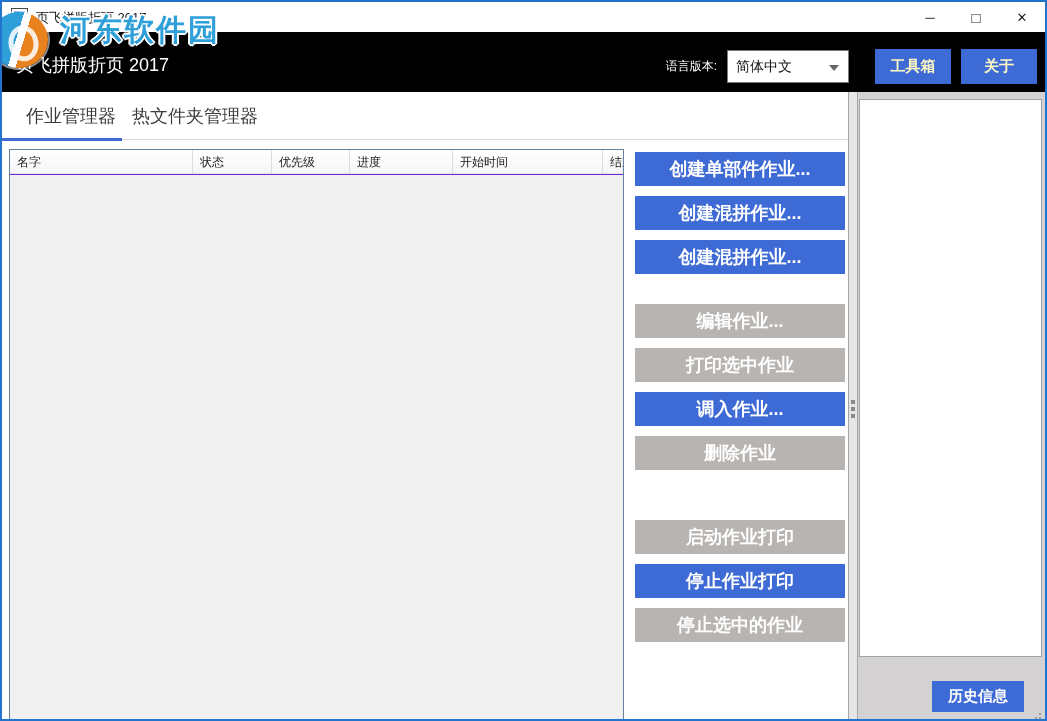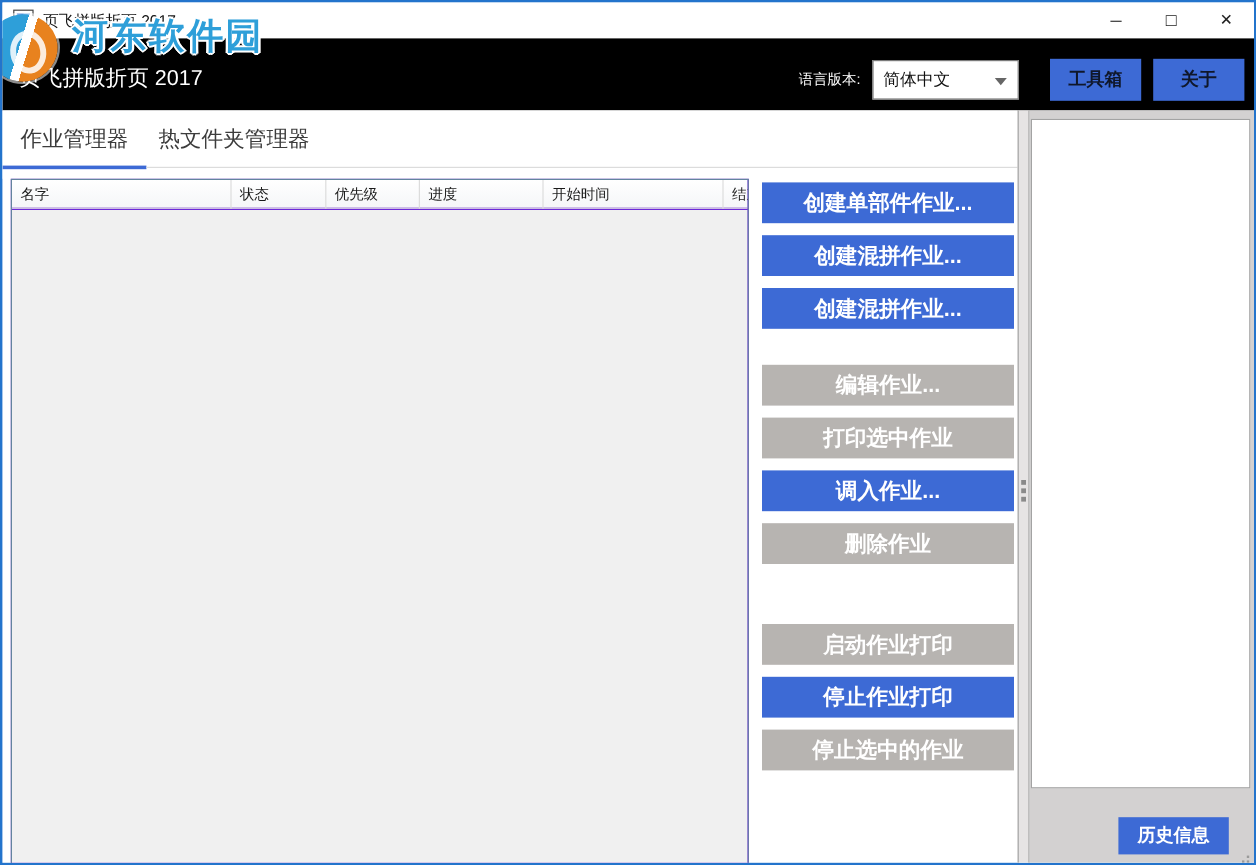--- a/index.html
+++ b/index.html
@@ -25,27 +25,27 @@
   .header { position:absolute; left:0; top:30px; width:1043px; height:60px; background:#000; }
   .header-title { position:absolute; left:14px; top:21px; font-size:18px; color:#fff; }
   .header-right { position:absolute; right:8px; top:17px; display:flex; align-items:center; }
   .lang-label { color:#fff; font-size:12px; margin-right:10px; }
   .lang-select { position:relative; width:122px; height:33px; background:#fff;
     border:1px solid #7a7a7a; display:flex; align-items:center; padding-left:8px;
     font-size:14px; color:#111; margin-right:16px; }
   .lang-arrow { position:absolute; right:9px; top:14px; width:0; height:0;
     border-left:5px solid transparent; border-right:5px solid transparent;
     border-top:6px solid #666; }
-  .hdr-btn { width:76px; height:35px; background:#3D6AD5; color:#0f172a; font-size:15px;
+  .hdr-btn { width:76px; height:35px; background:#3D6AD5; color:#fef9c3; font-size:15px;
     font-weight:bold; display:flex; align-items:center; justify-content:center; margin-left:10px; }
 
   
   .tabbar { position:absolute; left:0; top:90px; width:846px; height:57px; background:#fff; }
   .tab { position:absolute; top:12px; font-size:18px; color:#3c3c3c; }
-  .tab-jobs { left:15px;font-family:Liberation Serif, serif; } .tab-hot { left:130px; }
+  .tab-jobs { left:24px;font-family:Liberation Serif, serif; } .tab-hot { left:130px; }
   .tab-underline-active { position:absolute; left:0; top:46px; width:120px; height:3px; background:#3D6AD5; }
   .tab-underline-rest { position:absolute; left:120px; top:47px; width:726px; height:1px; background:#DCDCDC; }
 
   
   .job-table { position:absolute; left:7px; top:147px; width:615px; height:696px;
     border:1px solid #63839F; background:#6d28d9; overflow:hidden; }
   .job-table-header { position:absolute; left:0; top:0; width:100%; height:24px;
     background:linear-gradient(#ffffff,#f5f6f8); border-bottom:1px solid #E3E3E3; display:flex; }
   .col { position:relative; height:24px; line-height:24px; padding-left:7px; font-size:12px;
     color:#1a1a1a; border-right:1px solid #DCDCDC; overflow:hidden; white-space:nowrap; flex:none; }

